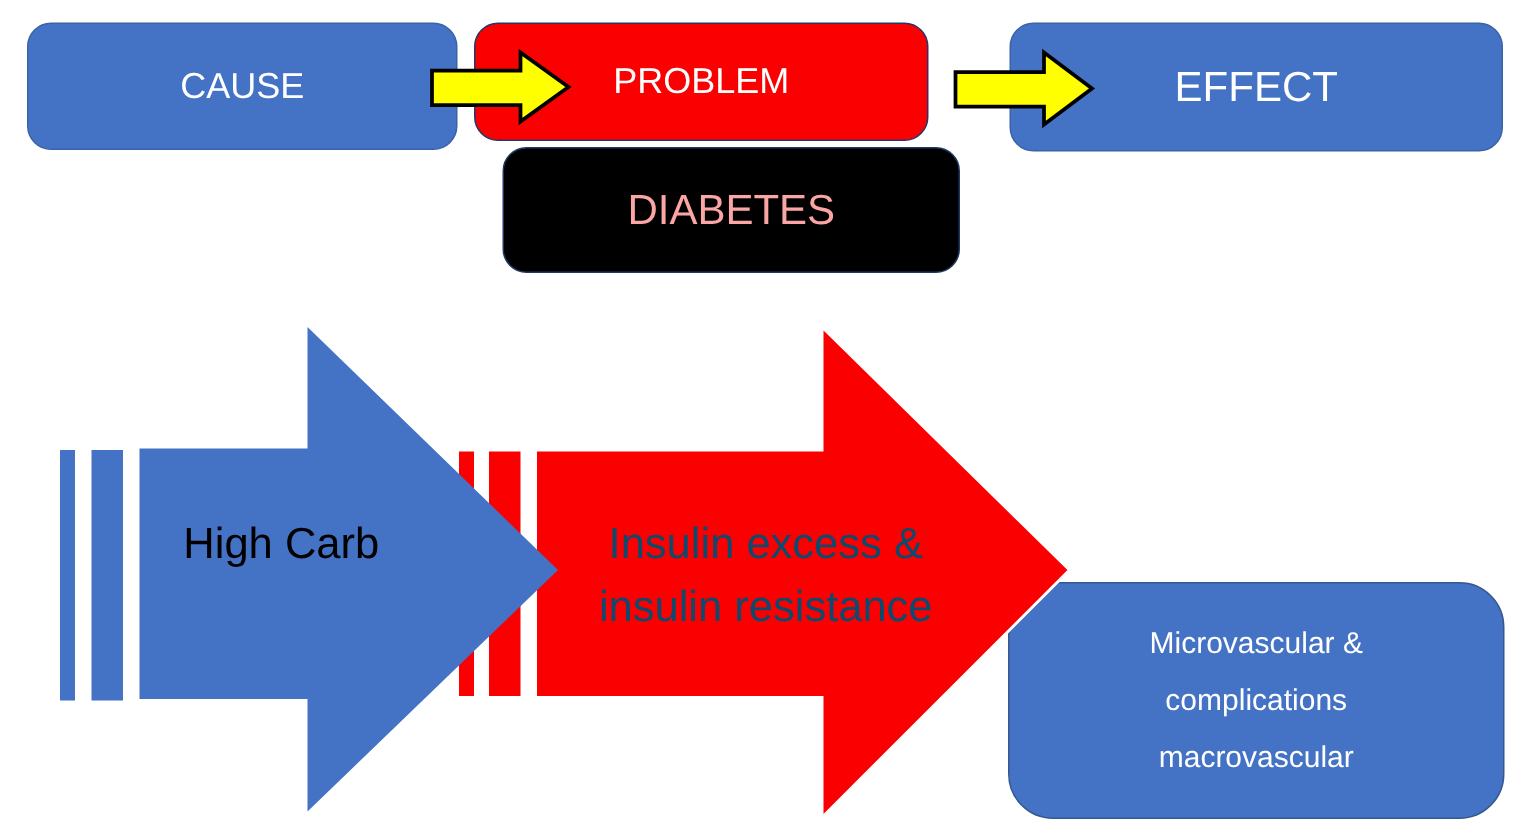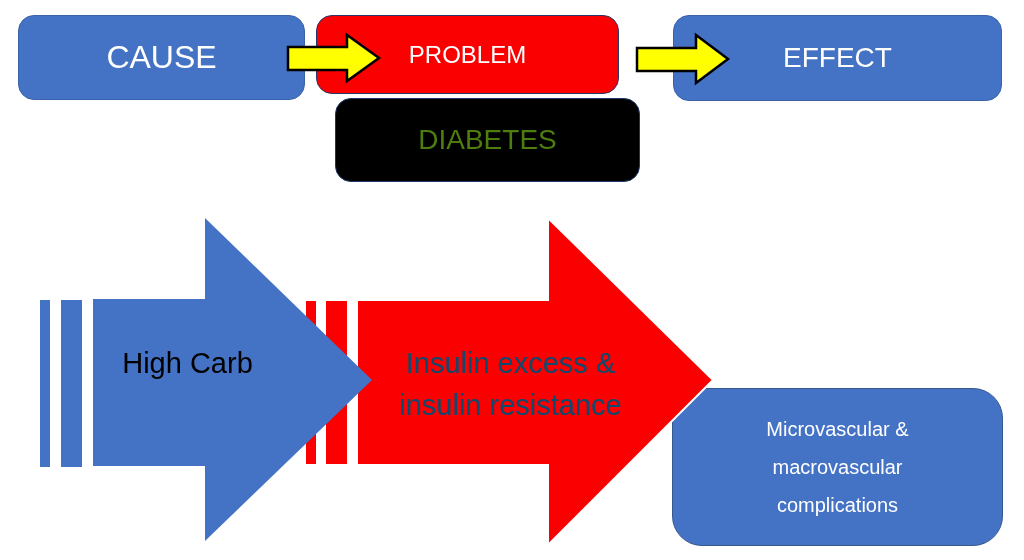--- a/index.html
+++ b/index.html
@@ -22,23 +22,23 @@
     color:#ffffff;
   }
   .box-red{
     background:#FA0000;
     border:1.5px solid #26366b;
     color:#ffffff;
   }
   .box-black{
     background:#000000;
     border:1.5px solid #1F3864;
-    color:#4d7c0f;
+    color:#fca5a5;
   }
-  .cause-box   { left:18px;  top:15px;  width:287px; height:85px; border-radius:16px; font-size:32px; }
+  .cause-box   { left:18px;  top:15px;  width:287px; height:85px; border-radius:16px; font-size:24px; }
   .problem-box { left:316px; top:15px;  width:303px; height:79px; border-radius:16px; font-size:24px; }
   .diabetes-box{ left:335px; top:98px;  width:305px; height:84px; border-radius:16px; font-size:28px; }
   .effect-box  { left:673px; top:15px;  width:329px; height:86px; border-radius:16px; font-size:28px; }
 
   .raised-box  { left:672px; top:227px; width:331px; height:158px; border-radius:30px;
                  font-size:25px; line-height:38px; border:1.5px solid #35598f;}
   .micro-box   { left:672px; top:388px; width:331px; height:158px; border-radius:30px;
                  font-size:20px; line-height:38px; border:1.5px solid #35598f;}
 
   .overlay{
@@ -74,22 +74,22 @@
   <div class="box box-black diabetes-box">
     <span>DIABETES</span>
   </div>
   <div class="box box-blue effect-box">
     <span>EFFECT</span>
   </div>
 
   <div class="box box-blue micro-box">
     <div>
       <div>Microvascular &amp;</div>
+      <div>complications</div>
       <div>macrovascular</div>
-      <div>complications</div>
     </div>
   </div>
 
   <svg class="overlay" viewBox="0 0 1024 560">
 
     <polygon points="288,47 347,47 347,35 379,58 347,81 347,70 288,70" stroke="#000000" stroke-width="2.5" fill="#FFFF00"></polygon>
 
     <polygon points="637,48 696,48 696,35 728,59 696,83 696,71 637,71" stroke="#000000" stroke-width="2.5" fill="#FFFF00"></polygon>
 
     <rect x="306" y="301" width="10" height="163" fill="#FA0000"></rect>

